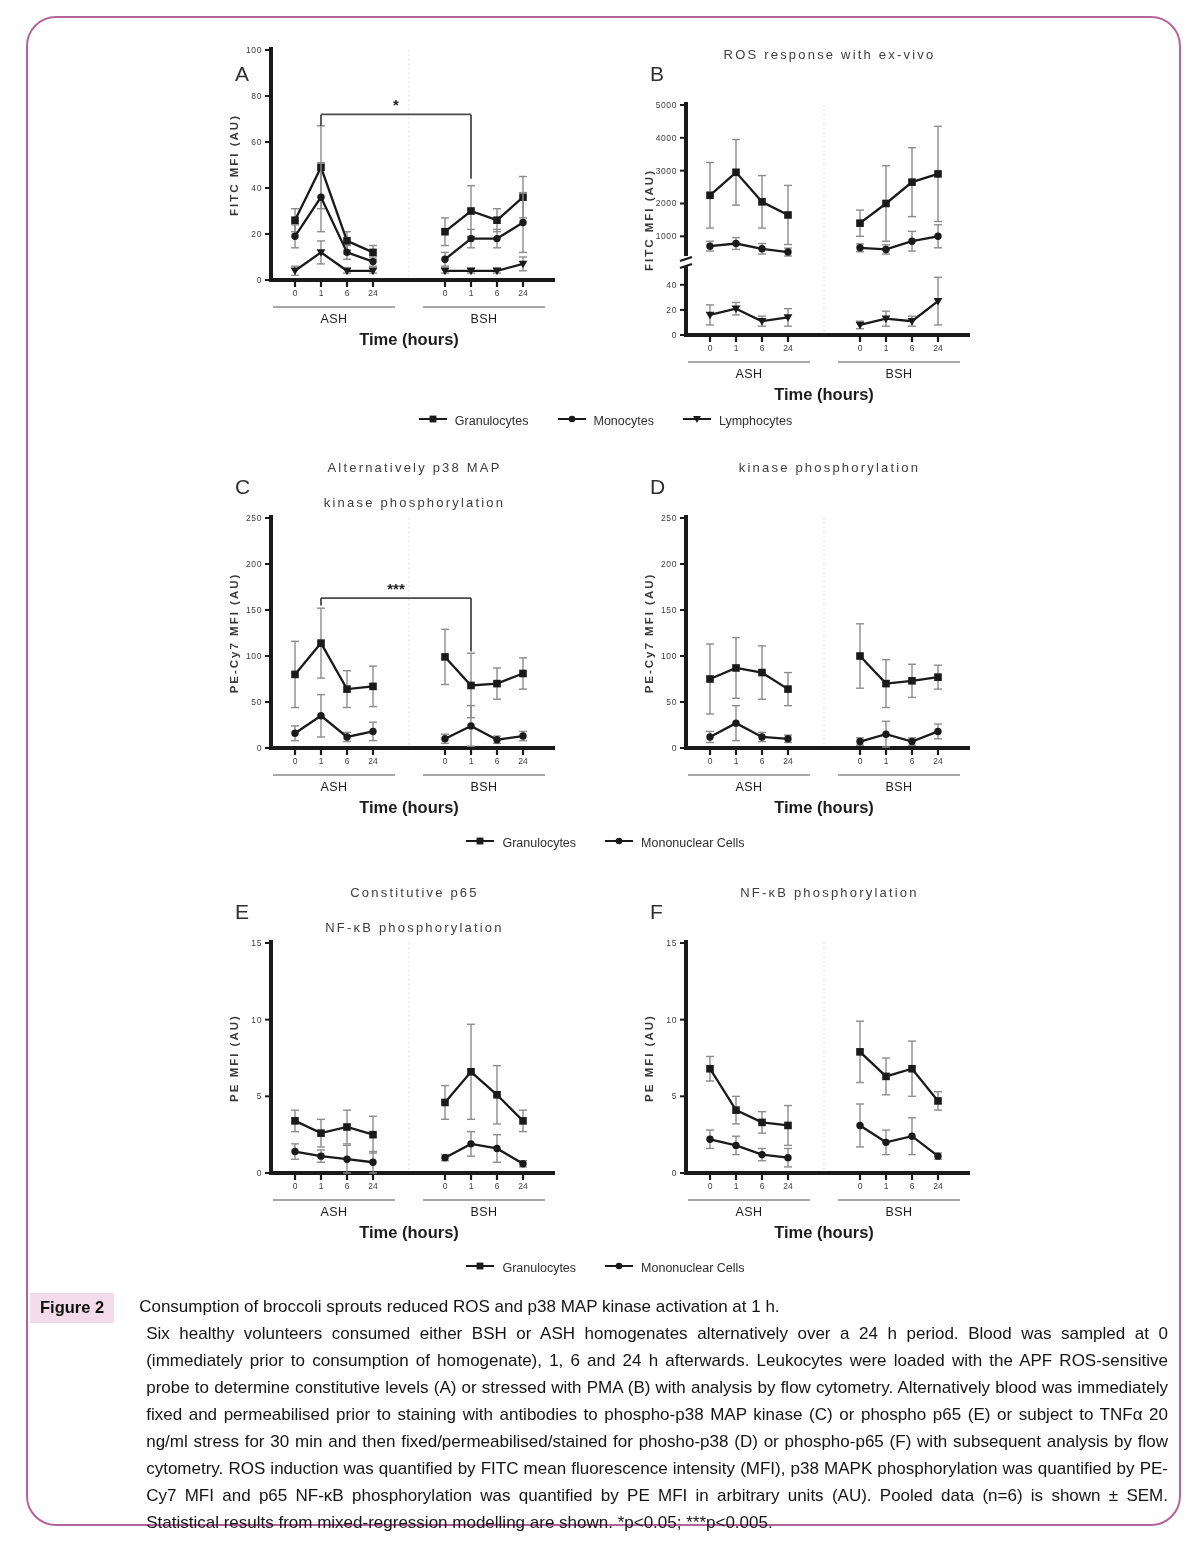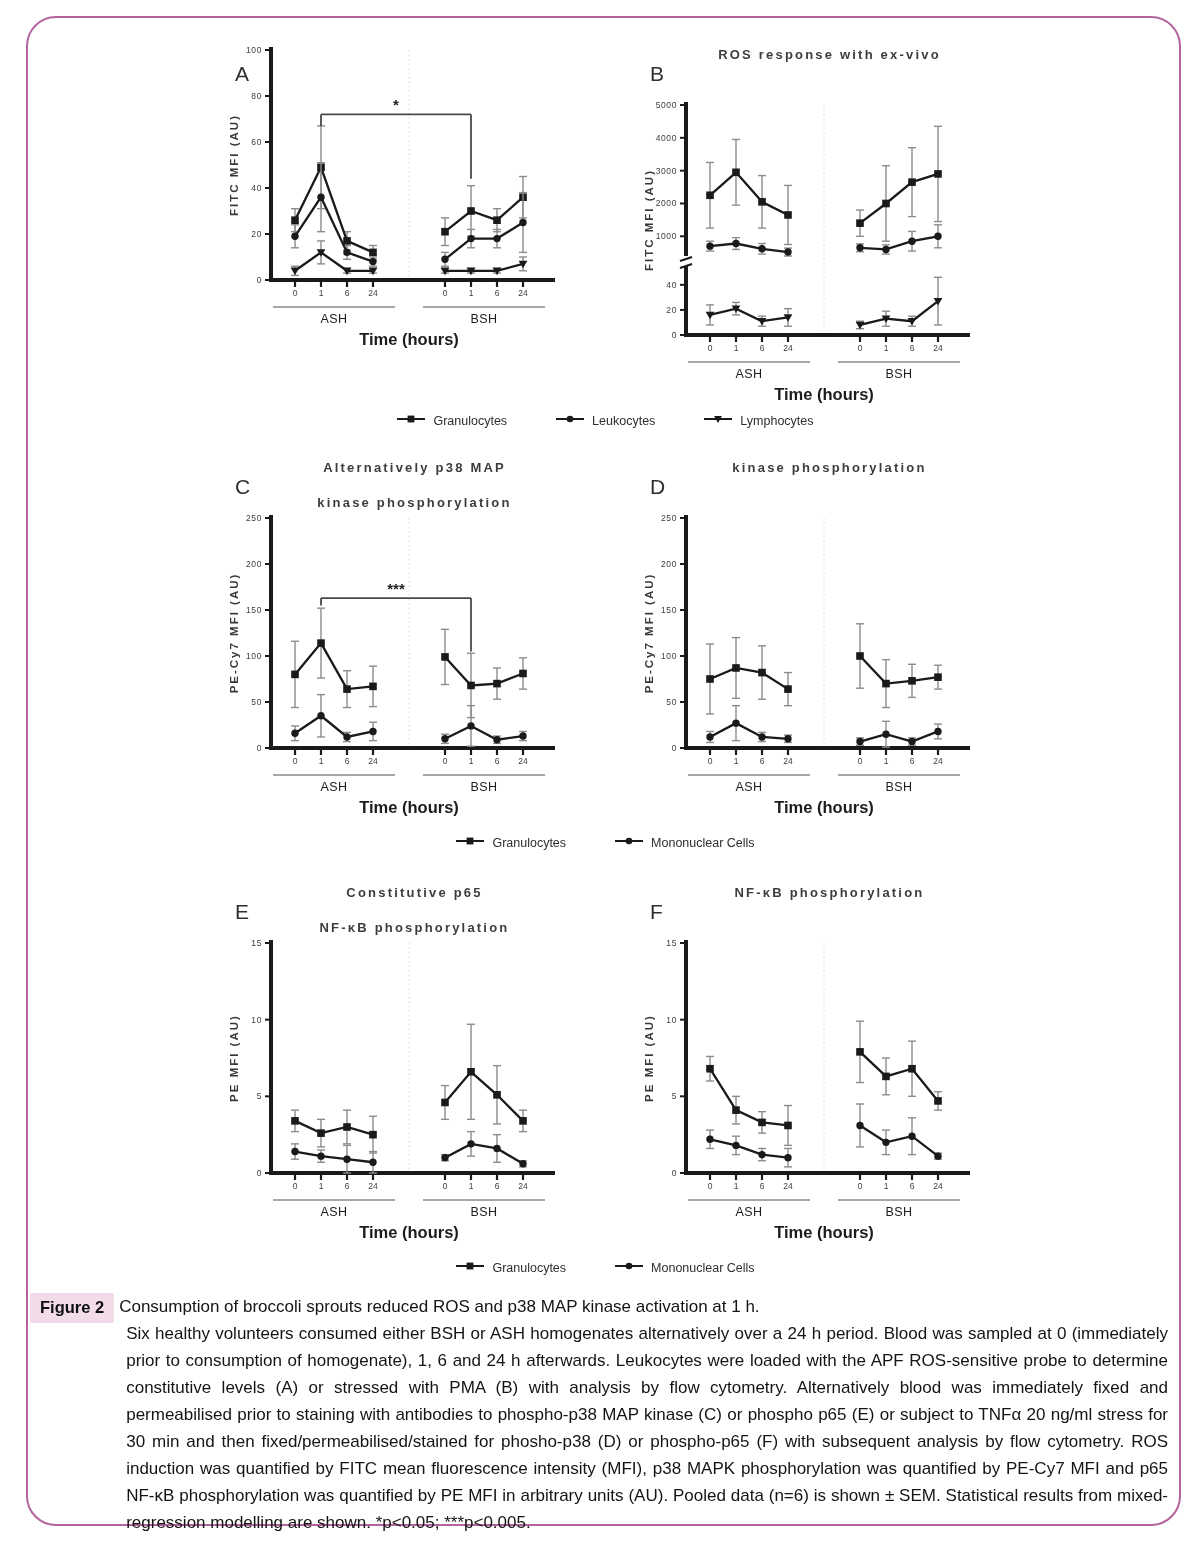--- a/index.html
+++ b/index.html
@@ -10,31 +10,31 @@
   .page-border{
     position:absolute;left:26px;top:16px;width:1151px;height:1506px;
     border:2px solid var(--accent,#b4649c);border-radius:30px;pointer-events:none;
   }
   .panel{position:absolute;width:345px;}
   .panel-letter{
     position:absolute;left:10px;top:20px;font-size:21px;color:#2f2f2f;
   }
   .panel-title{
     height:55px;display:flex;flex-direction:column;justify-content:space-between;
-    text-align:center;padding-left:34px;font-size:13px;font-weight:bold;
+    text-align:center;padding-left:34px;font-size:13px;font-weight:normal;
     letter-spacing:2.2px;color:#3d3d3d;line-height:25px;white-space:nowrap;gap:10px;
   }
   .chart{display:block;}
   svg text{font-family:"Liberation Sans",sans-serif;}
   .legend{
     position:absolute;left:225px;width:760px;display:flex;
-    justify-content:center;gap:48px;
+    justify-content:center;gap:28px;
   }
   .legend-item{display:flex;align-items:center;gap:7px;font-size:12.5px;color:#2e2e2e;}
-  .caption{position:absolute;left:30px;top:1293px;width:1138px;display:flex;gap:5px;align-items:flex-start;}
+  .caption{position:absolute;left:30px;top:1293px;width:1138px;display:flex;gap:25px;align-items:flex-start;}
   .caption-label{
     background:var(--label-bg,#f2dcea);padding:5px 10px 6px 10px;font-weight:bold;
     font-size:16.5px;color:#101010;flex:0 0 auto;
   }
   .caption-text{flex:1;font-size:17px;line-height:27px;color:#141414;}
   .caption-body{text-align:justify;margin-left:7px;}
 </style>
 </head>
 <body>
 
@@ -368,21 +368,21 @@
           <line x1="1" y1="6" x2="29" y2="6" stroke="#1a1a1a" stroke-width="2"></line>
           <rect x="11.58" y="2.58" width="6.84" height="6.84" fill="#1a1a1a"></rect>
         </svg></span>
     <span>Granulocytes</span>
   </div>
   <div class="legend-item">
     <span class="legend-marker"><svg width="30" height="12" viewBox="0 0 30 12">
           <line x1="1" y1="6" x2="29" y2="6" stroke="#1a1a1a" stroke-width="2"></line>
           <circle cx="15" cy="6" r="3.33" fill="#1a1a1a"></circle>
         </svg></span>
-    <span>Leukocytes</span>
+    <span>Monocytes</span>
   </div>
   <div class="legend-item">
     <span class="legend-marker"><svg width="30" height="12" viewBox="0 0 30 12">
           <line x1="1" y1="6" x2="29" y2="6" stroke="#1a1a1a" stroke-width="2"></line>
           <path d="M 11.04 3.1199999999999997 L 18.96 3.1199999999999997 L 15 9.96 Z" fill="#1a1a1a"></path>
         </svg></span>
     <span>Lymphocytes</span>
   </div>
 </div>
 

